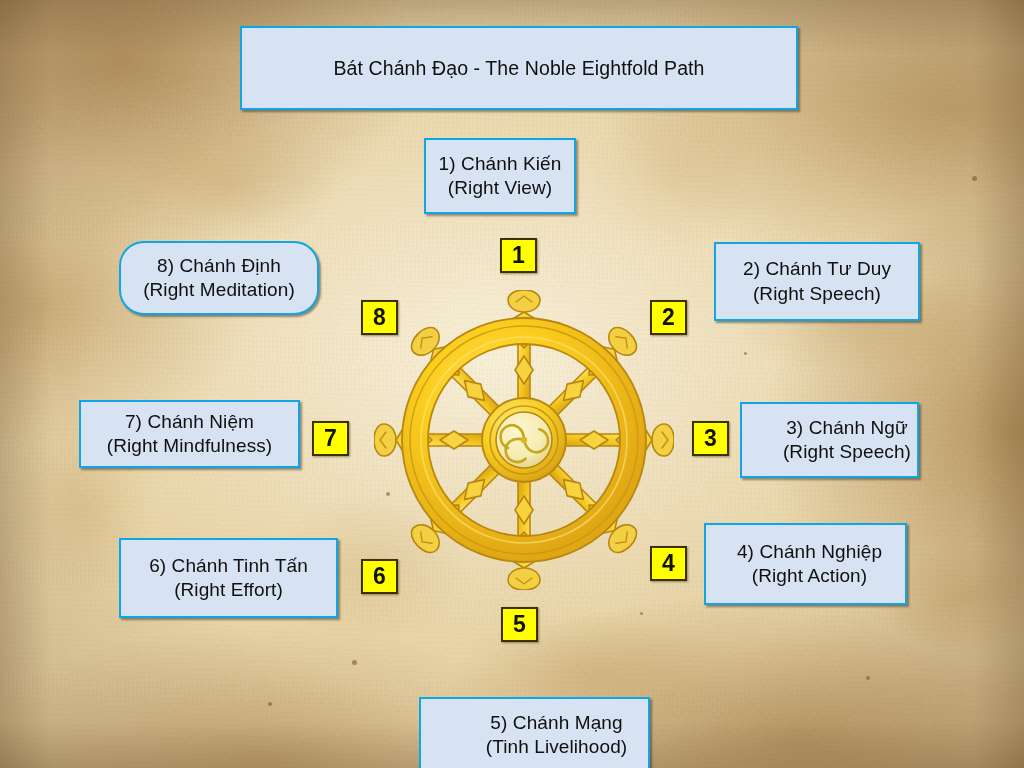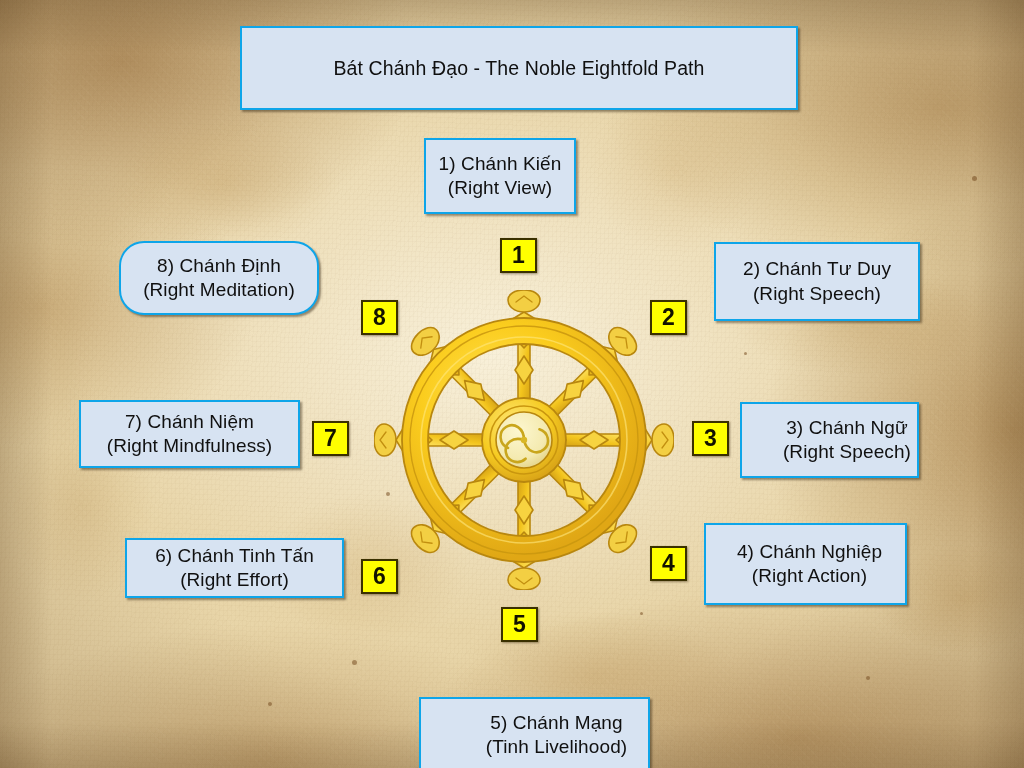--- a/index.html
+++ b/index.html
@@ -97,21 +97,21 @@
     font-size: 19.5px;
   }
 
   .path-box { font-size: 19px; }
 
   #box-1 { left: 424px; top: 138px; width: 152px; height: 76px; }
   #box-2 { left: 714px; top: 242px; width: 206px; height: 79px; }
   #box-3 { left: 740px; top: 402px; width: 179px; height: 76px; padding-left: 35px; }
   #box-4 { left: 704px; top: 523px; width: 203px; height: 82px; padding-left: 8px; }
   #box-5 { left: 419px; top: 697px; width: 231px; height: 76px; padding-left: 44px; }
-  #box-6 { left: 125px; top: 538px; width: 219px; height: 60px; }
+  #box-6 { left: 119px; top: 538px; width: 219px; height: 80px; }
   #box-7 { left: 79px;  top: 400px; width: 221px; height: 68px; }
   #box-8 { left: 119px; top: 241px; width: 200px; height: 74px; border-radius: 25px; }
 
   
   .num-badge {
     position: absolute;
     box-sizing: border-box;
     background: #ffff00;
     border: 2px solid #3a3000;
     color: #121200;

